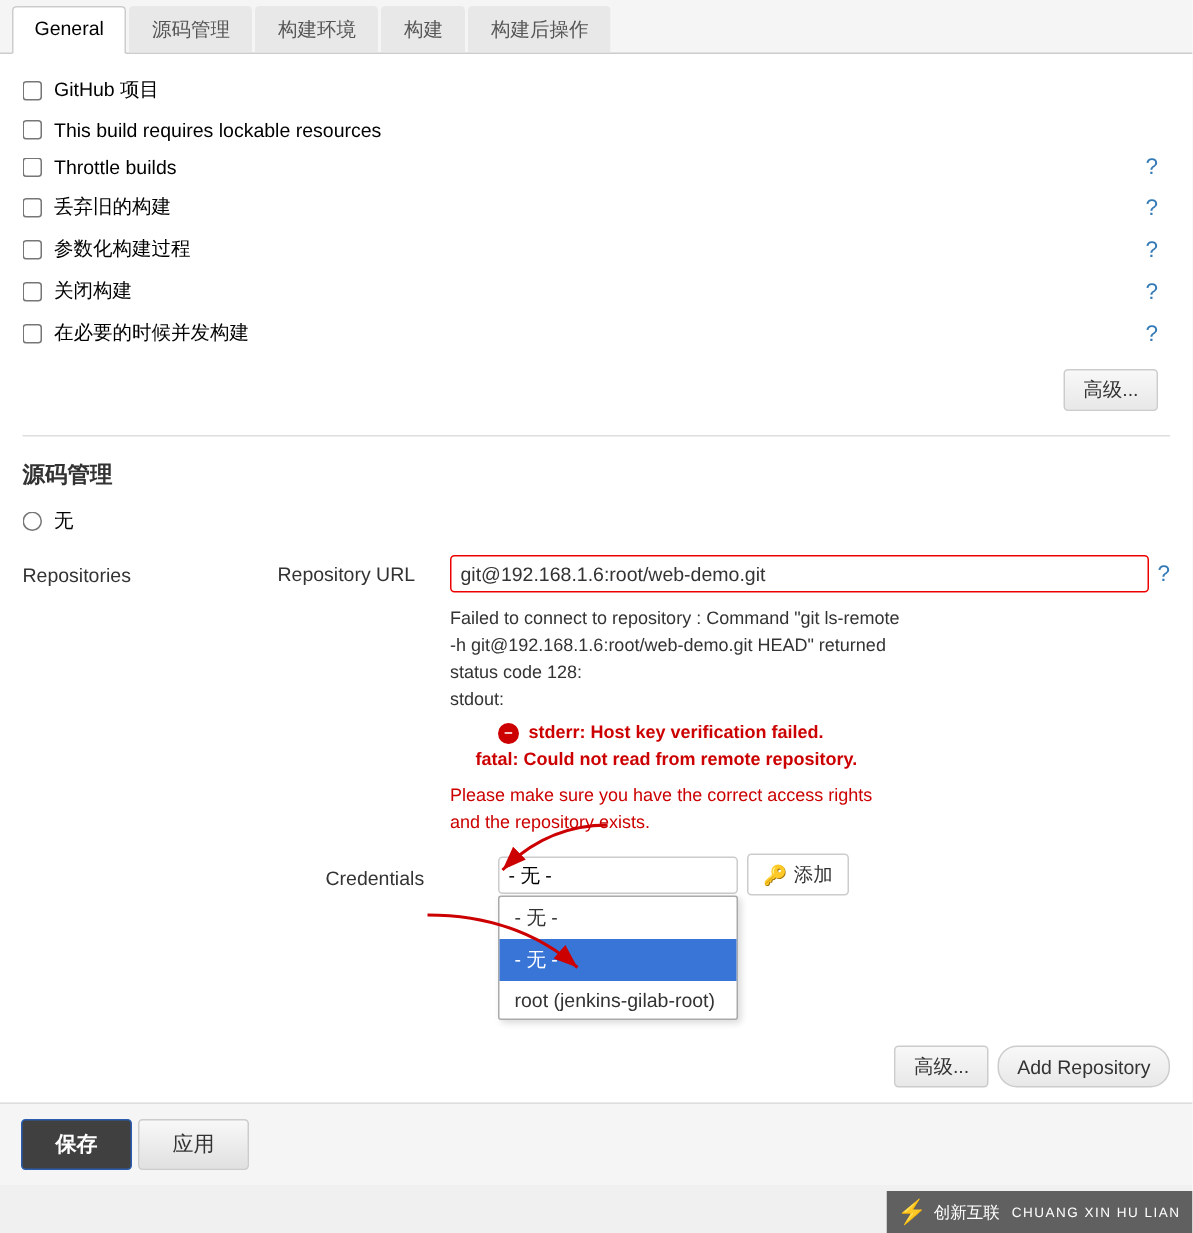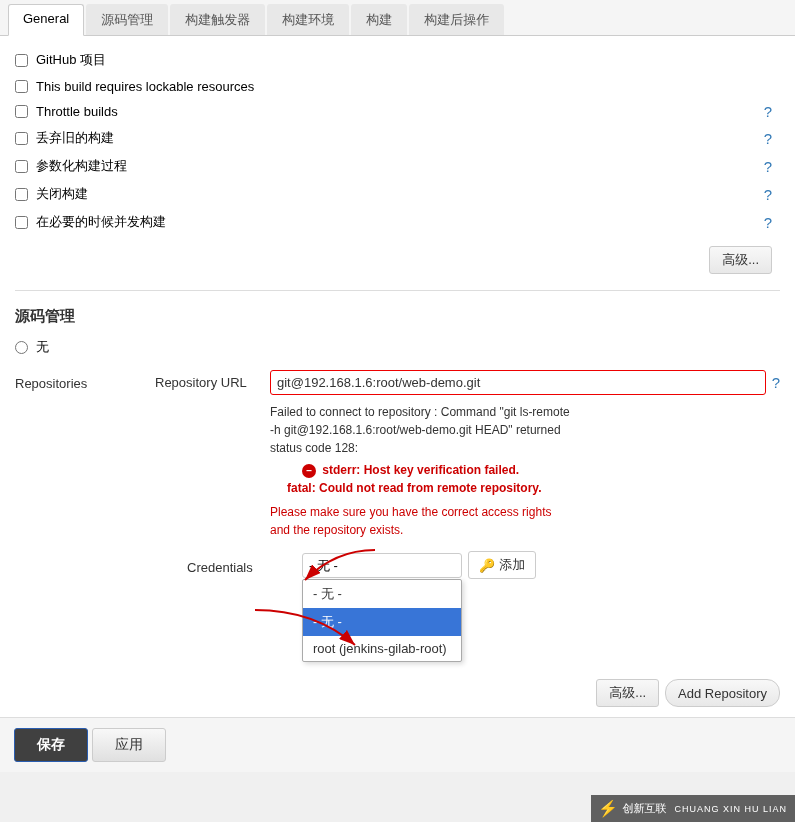--- a/index.html
+++ b/index.html
@@ -104,20 +104,21 @@
     }
     .radio-row input[type="radio"] {
       margin-right: 8px;
       cursor: pointer;
     }
 
     
     .repositories-section {
       display: flex;
       margin-top: 10px;
+      gap: 30px;
     }
     .repo-label {
       width: 130px;
       padding-top: 6px;
       color: #333;
       font-size: 13px;
     }
     .repo-content {
       flex: 1;
       padding-left: 10px;
@@ -325,21 +326,20 @@
       font-size: 16px;
       color: #f90;
     }
   </style>
 </head>
 <body>
 
 <div class="tab-bar">
   <div class="tab active">General</div>
   <div class="tab">源码管理</div>
-  <div class="tab">构建触发器</div>
   <div class="tab">构建环境</div>
   <div class="tab">构建</div>
   <div class="tab">构建后操作</div>
 </div>
 
 <div class="main-content">
 
   <div class="checkbox-row">
     <input type="checkbox" style="">
     <span>GitHub 项目</span>
@@ -393,20 +393,21 @@
 
       <div class="field-row">
         <div class="field-label">Repository URL</div>
         <div class="field-input-wrap">
           <input type="text" class="url-input error" value="git@192.168.1.6:root/web-demo.git" style="">
           
           <div class="error-box">
             <div class="error-line">Failed to connect to repository : Command "git ls-remote</div>
             <div class="error-line">-h git@192.168.1.6:root/web-demo.git HEAD" returned</div>
             <div class="error-line">status code 128:</div>
+            <div class="error-line">stdout:</div>
             <div style="margin-top:4px;margin-left:32px;">
               <span class="error-icon">–</span>
               <span class="error-bold">stderr: Host key verification failed.</span>
             </div>
             <div class="error-bold" style="margin-left:17px;">fatal: Could not read from remote repository.</div>
             <div style="margin-top:6px;">Please make sure you have the correct access rights</div>
             <div>and the repository exists.</div>
           </div>
         </div>
         <span class="help-icon-field">?</span>

